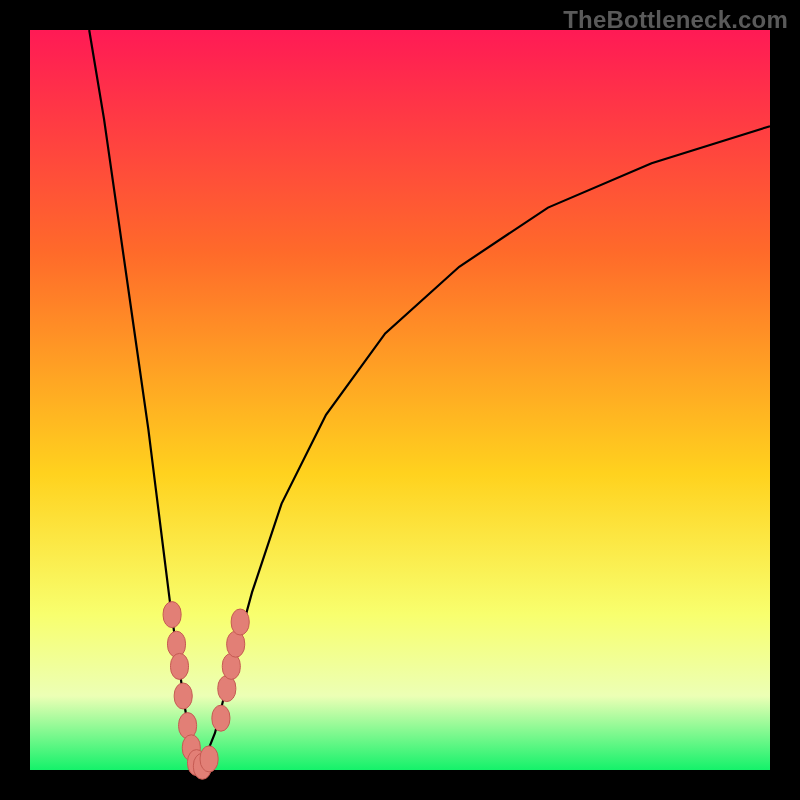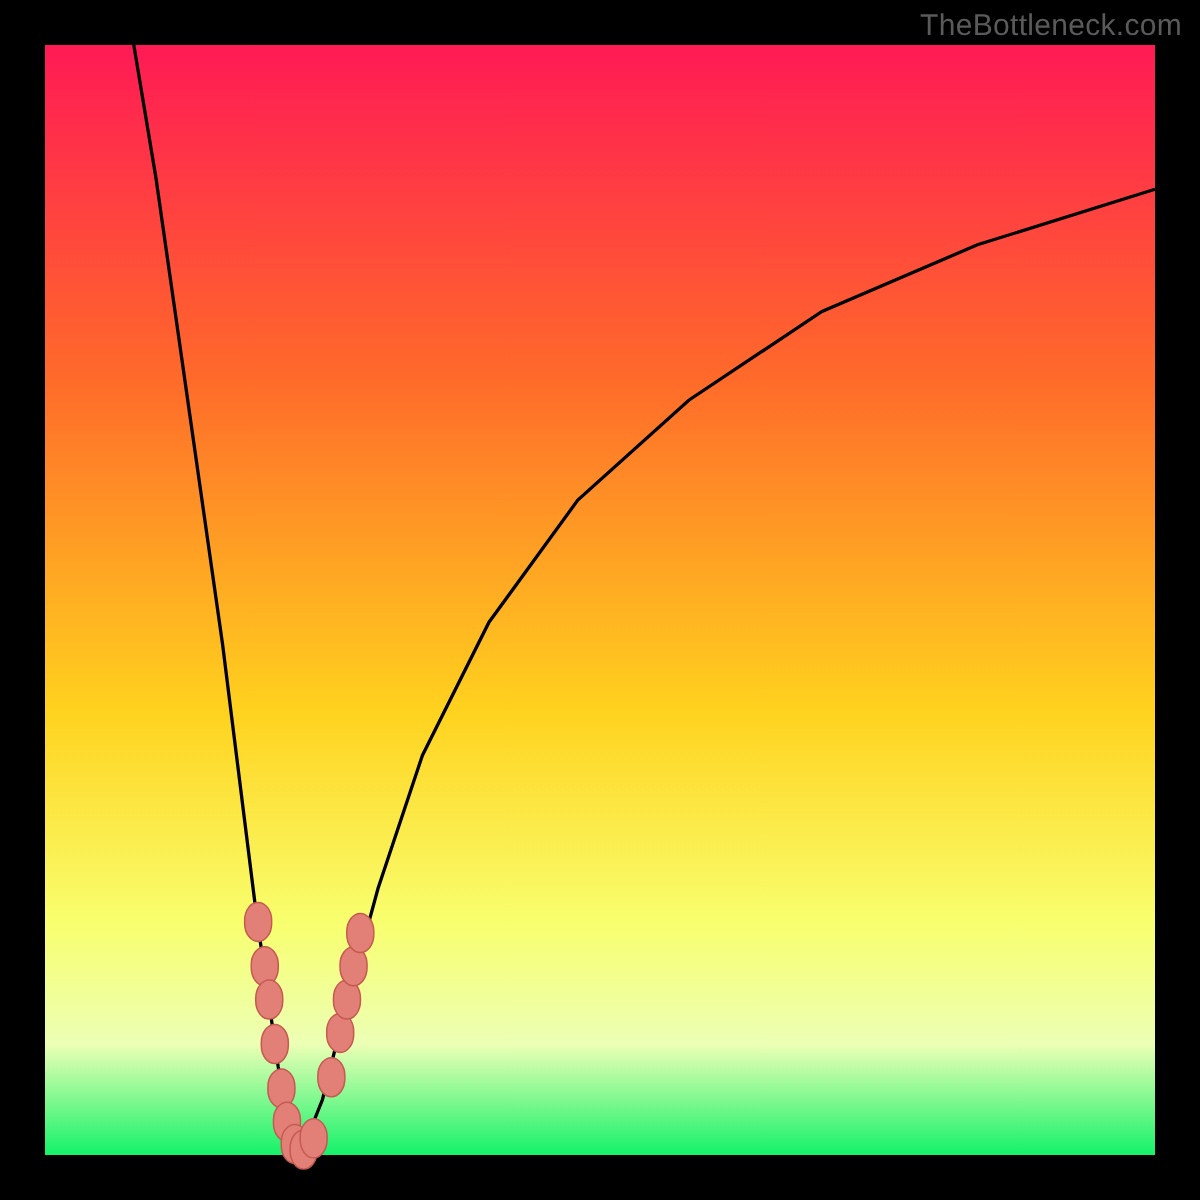--- a/index.html
+++ b/index.html
@@ -1,18 +1,18 @@
 <!DOCTYPE html>
 <html><head>
 <meta charset="utf-8">
 <style>
 html,body{margin:0;padding:0;width:800px;height:800px;background:#000;font-family:Arial,Helvetica,sans-serif}
 .stage{position:relative;width:800px;height:800px}
 svg{position:absolute;inset:0}
-.attribution{position:absolute;top:6px;right:12px;color:#5a5a5a;font-size:20px;font-weight:400;letter-spacing:.2px}
+.attribution{position:absolute;top:6px;right:12px;color:#5a5a5a;font-size:24px;font-weight:700;letter-spacing:.2px}
 </style>
 </head>
 <body>
 
 <div class="stage">
 
 <svg viewBox="0 0 800 800" width="800" height="800">
   <defs>
     <linearGradient id="g" x1="0" y1="0" x2="0" y2="1">
       <stop id="s0" offset="0%" stop-color="#ff1a55"></stop>

